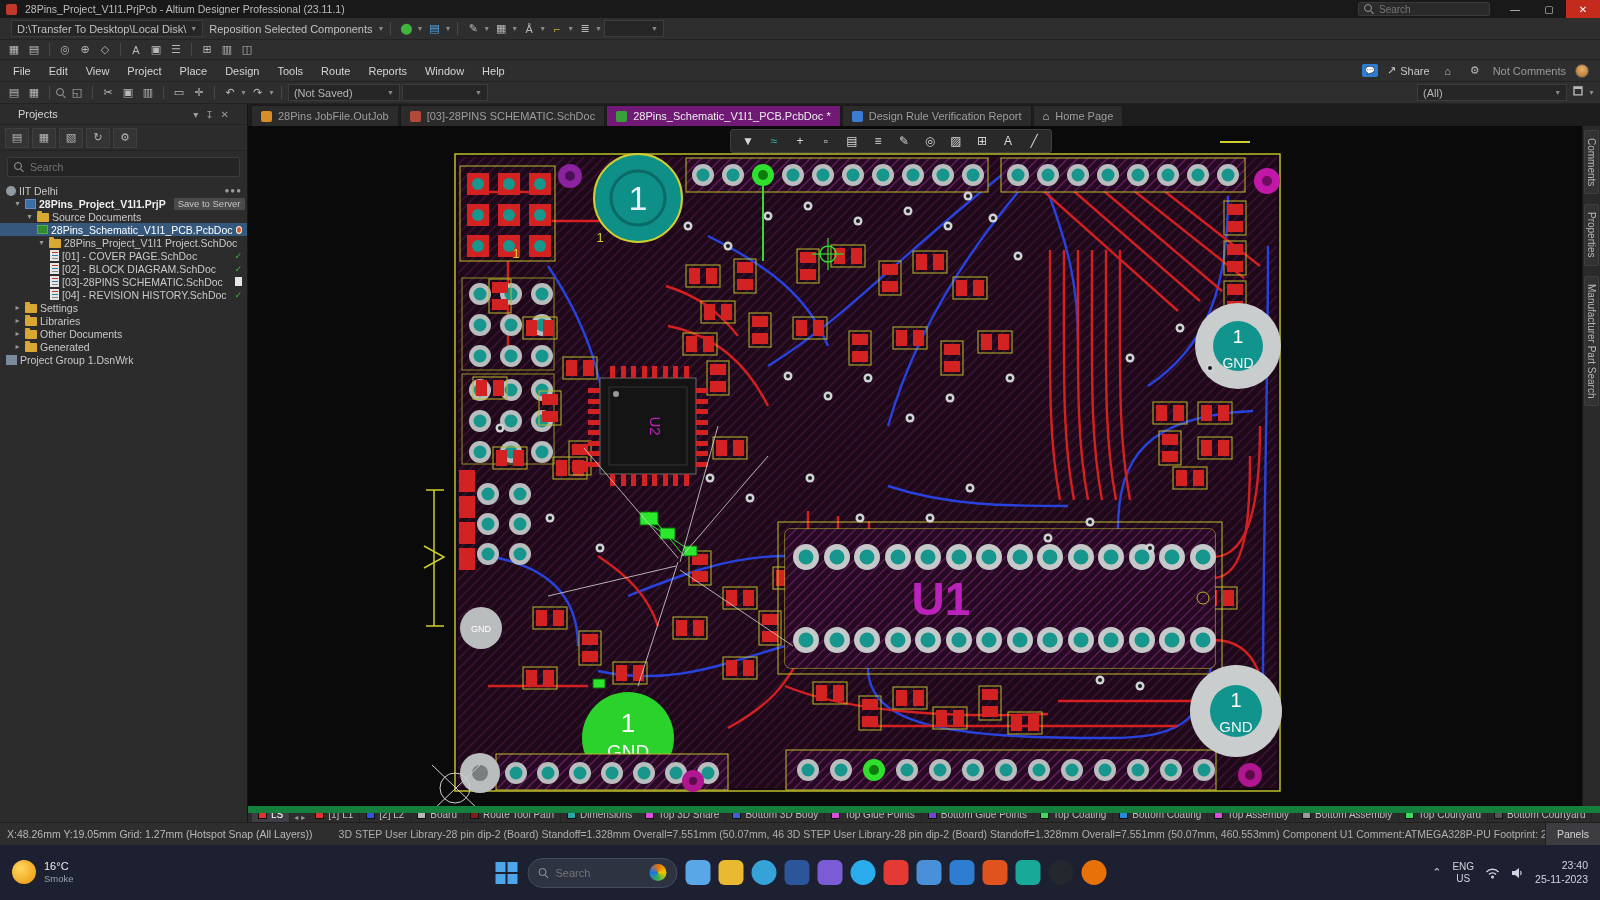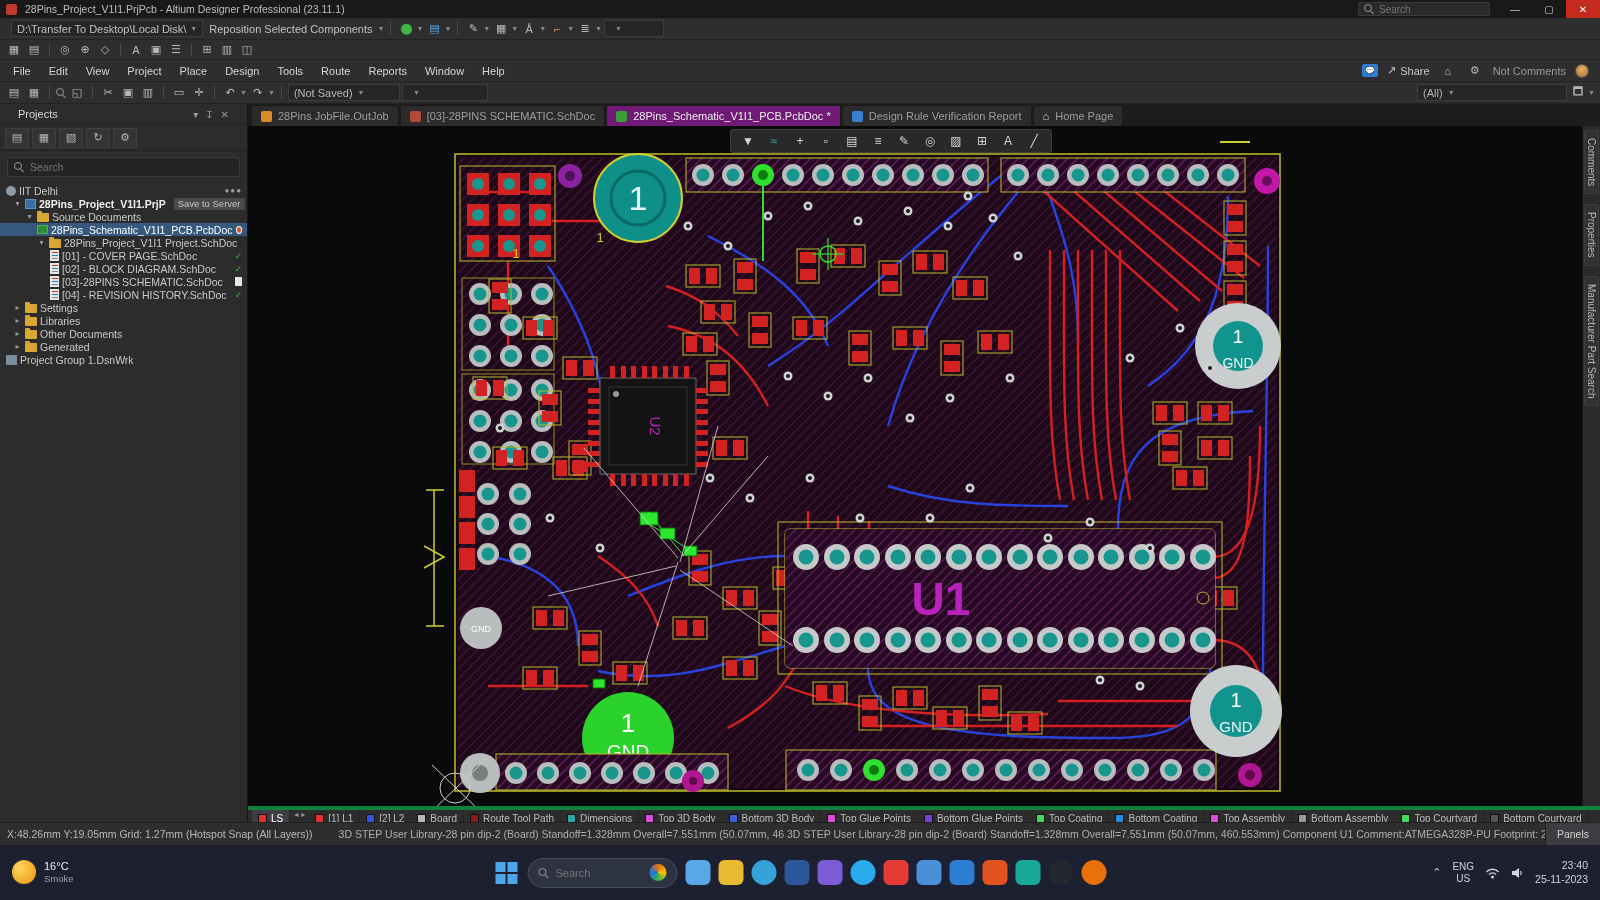--- a/index.html
+++ b/index.html
@@ -19,21 +19,21 @@
 
 
 .row{display:flex;align-items:center;background:#2e2e2e;border-bottom:1px solid #232323;padding:0 5px;gap:2px;flex:none;}
 .tb1{height:22px;padding-left:11px;}.tb2{height:20px;}.menubar{height:22px;}.tb3{height:22px;}
 .ico{min-width:18px;height:16px;display:flex;align-items:center;justify-content:center;color:#b8b8b8;font-size:11px;}
 .ico.green{color:#3fb53f;}.ico.blue{color:#4da6ea;}.ico.yellow{color:#d8a833;}
 .dd{color:#8a8a8a;font-size:7px;margin-left:-1px;}
 .sep{width:1px;height:13px;background:#474747;margin:0 4px;flex:none;}
 .pathbox{display:flex;align-items:center;gap:5px;background:#262626;border:1px solid #3d3d3d;height:17px;padding:0 5px;color:#c0c0c0;white-space:nowrap;}
 .plainlabel{color:#c0c0c0;padding:0 4px;white-space:nowrap;}
-.combo{display:flex;align-items:center;justify-content:flex-start;gap:6px;background:#262626;border:1px solid #3d3d3d;height:17px;padding:0 5px;color:#b5b5b5;white-space:nowrap;}
+.combo{display:flex;align-items:center;justify-content:space-between;gap:6px;background:#262626;border:1px solid #3d3d3d;height:17px;padding:0 5px;color:#b5b5b5;white-space:nowrap;}
 .menu-item{padding:0 8px;height:22px;display:flex;align-items:center;color:#d4d4d4;}
 .mright{margin-left:auto;display:flex;align-items:center;gap:9px;padding-right:6px;}
 .comment-ico{width:16px;height:13px;border-radius:2px;background:#2d7dd2;color:#fff;font-size:8px;display:flex;align-items:center;justify-content:center;}
 .share{display:flex;align-items:center;gap:4px;color:#c8c8c8;}
 .avatar{width:14px;height:14px;border-radius:50%;background:radial-gradient(circle at 50% 35%,#e8b36a,#a96a2c);border:1px solid #555;}
 .mag{position:relative;width:10px;height:10px;display:inline-block;flex:none;}
 .mag::before{content:"";position:absolute;width:6px;height:6px;border:1.4px solid #9a9a9a;border-radius:50%;left:0;top:0;}
 .mag::after{content:"";position:absolute;width:4px;height:1.4px;background:#9a9a9a;transform:rotate(45deg);left:6px;top:8px;}
 
 
@@ -71,21 +71,21 @@
 .dtab.active{background:#701a75;color:#ececec;margin-top:32px;}
 .tab-ico{width:11px;height:11px;border-radius:2px;flex:none;}
 .canvasrow{display:flex;flex:1;min-height:0;}
 .canvas{position:relative;width:1334px;height:680px;background:#080808;flex:none;overflow:hidden;}
 .pcb-toolbar{position:absolute;left:482px;top:3px;height:24px;background:#2c2c2cee;border:1px solid #3e3e3e;border-radius:3px;display:flex;align-items:center;padding:0 6px;gap:4px;}
 .pcb-tb-btn{width:22px;height:20px;display:flex;align-items:center;justify-content:center;color:#d8d8d8;font-size:12px;}
 .pcb-tb-btn.teal{color:#3ab5b0;}
 .strip{width:18px;background:#2a2a2a;border-left:1px solid #1a1a1a;display:flex;flex-direction:column;gap:10px;padding-top:4px;align-items:center;flex:none;}
 .vtab{writing-mode:vertical-rl;font-size:10px;color:#b8b8b8;background:#323232;border:1px solid #3e3e3e;border-radius:2px;padding:7px 1px;white-space:nowrap;}
 
-.layerbar{height:16px;background:#2c2c2c;display:flex;align-items:flex-start;padding-left:4px;font-size:10px;color:#bdbdbd;overflow:hidden;border-top:4px solid #15803d;flex:none;}
+.layerbar{height:16px;background:#2c2c2c;display:flex;align-items:flex-end;padding-left:4px;font-size:10px;color:#bdbdbd;overflow:hidden;border-top:7px solid #15803d;flex:none;}
 .layer{display:flex;align-items:center;gap:4px;padding:0 6px;height:16px;border-right:1px solid #242424;white-space:nowrap;flex:none;}
 .layer.active{background:#3e3e44;color:#fff;}
 .swatch{width:9px;height:9px;border:1px solid #111;flex:none;}
 .layer-arrows{display:flex;gap:3px;color:#9a9a9a;font-size:8px;padding:0 4px;flex:none;}
 
 
 .statusbar{height:23px;background:#2e2e2e;border-top:1px solid #1f1f1f;display:flex;align-items:center;padding-left:7px;font-size:10.5px;color:#b8b8b8;flex:none;}
 .sb-left{flex:none;margin-right:26px;white-space:nowrap;}
 .sb-center{flex:1;overflow:hidden;white-space:nowrap;color:#aeaeae;}
 .sb-panels{flex:none;background:#3c3c41;border-left:1px solid #222;height:23px;display:flex;align-items:center;padding:0 11px;color:#d2d2d2;}
@@ -832,21 +832,21 @@
         <div class="layer">
             <span class="swatch" style="background:#8b1a1a"></span>
             <span>Route Tool Path</span>
           </div>
         <div class="layer">
             <span class="swatch" style="background:#2aa8a8"></span>
             <span>Dimensions</span>
           </div>
         <div class="layer">
             <span class="swatch" style="background:#d94fd9"></span>
-            <span>Top 3D Body</span>
+            <span>Top 3D Share</span>
           </div>
         <div class="layer">
             <span class="swatch" style="background:#3f5fd9"></span>
             <span>Bottom 3D Body</span>
           </div>
         <div class="layer">
             <span class="swatch" style="background:#d94fd9"></span>
             <span>Top Glue Points</span>
           </div>
         <div class="layer">

